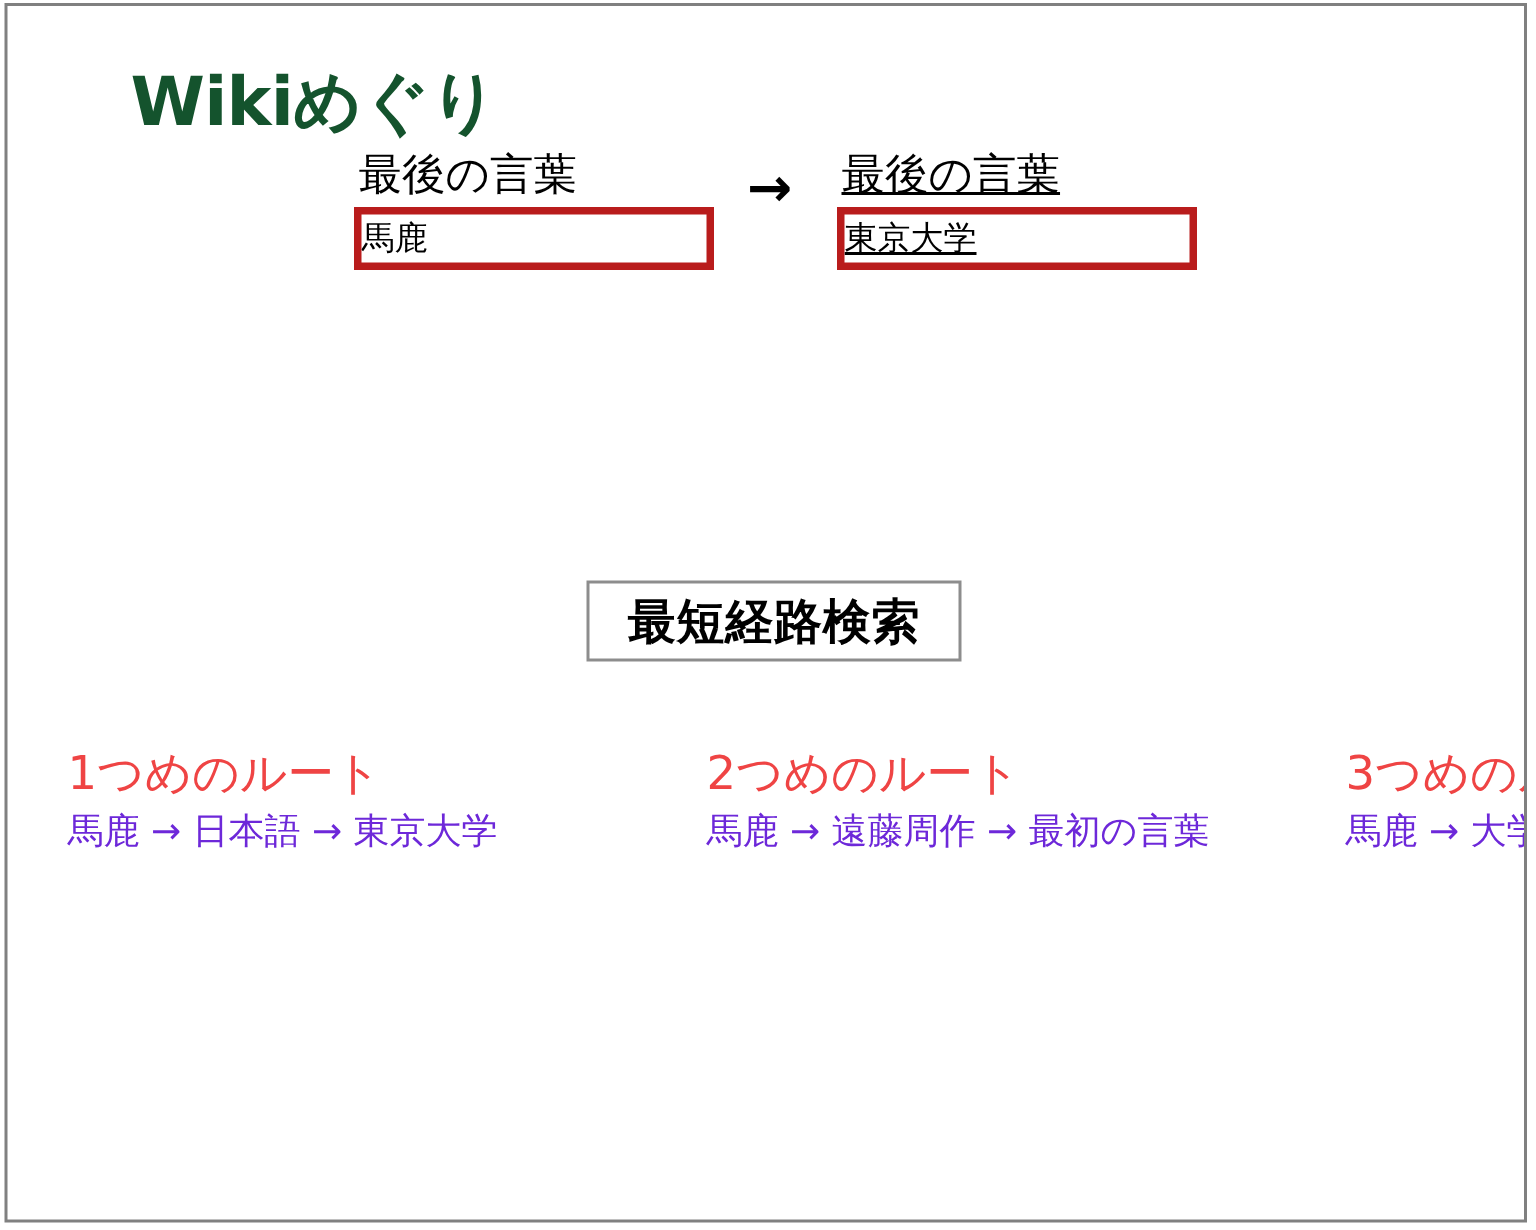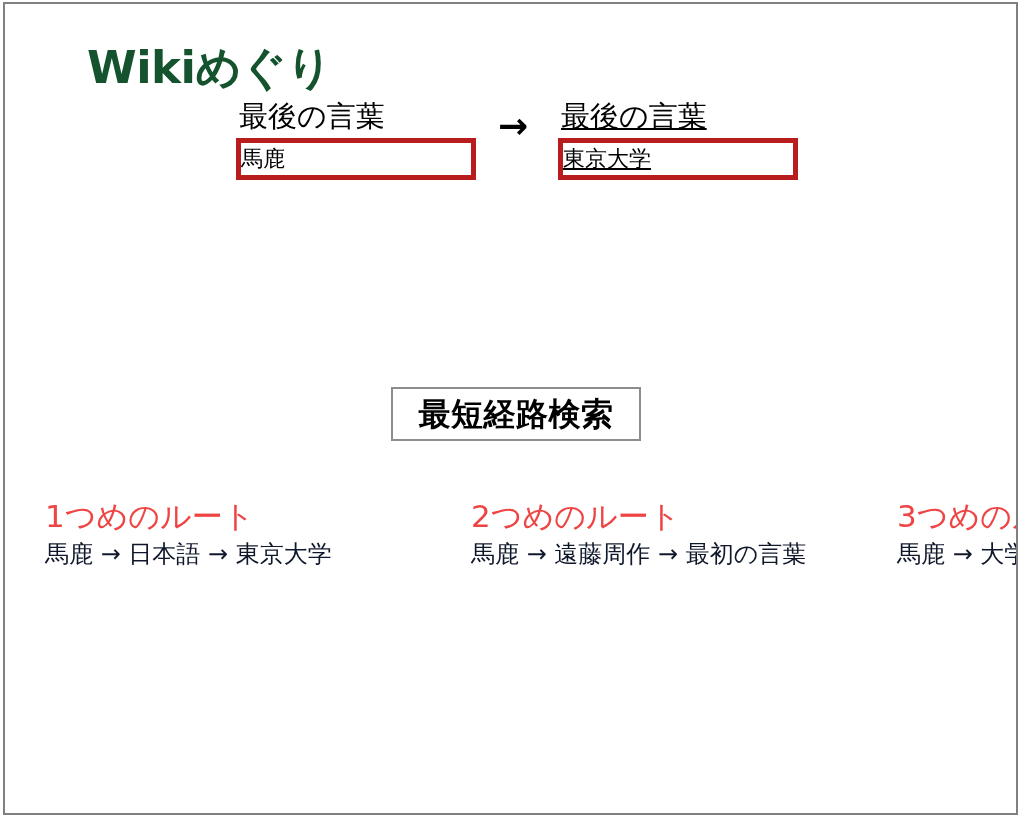--- a/index.html
+++ b/index.html
@@ -131,21 +131,21 @@
     font-size: 31px;
     color: #ef4444;
     line-height: 1.22;
     white-space: nowrap;
     margin: 0 0 4px 0;
     font-weight: normal;
   }
 
   .route-path {
     font-size: 24px;
-    color: #0f172a;
+    color: #6d28d9;
     line-height: 1.2;
     white-space: nowrap;
     margin: 0;
   }
 </style>
 </head>
 <body>
 
 <div id="page-frame">
 

